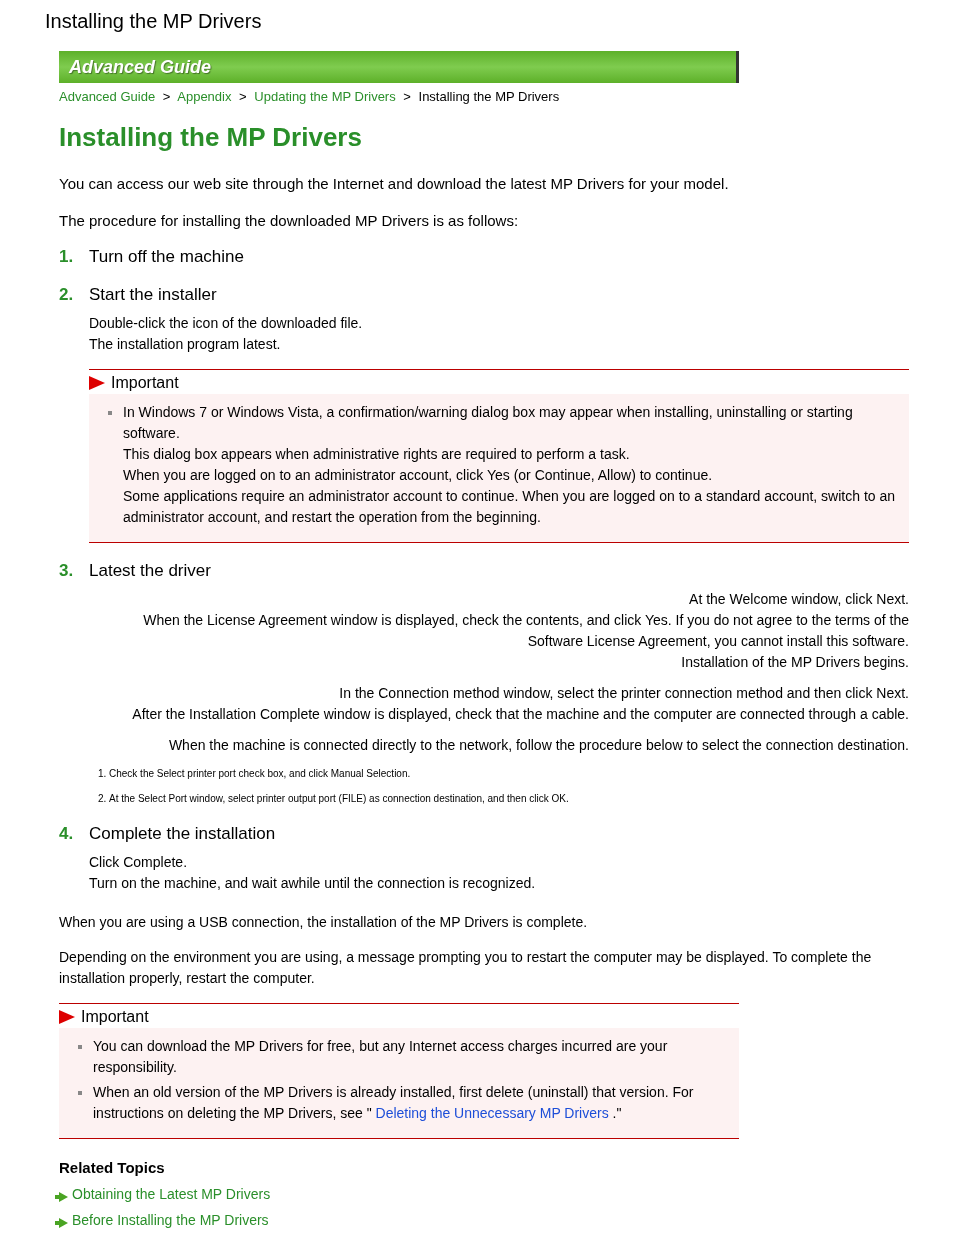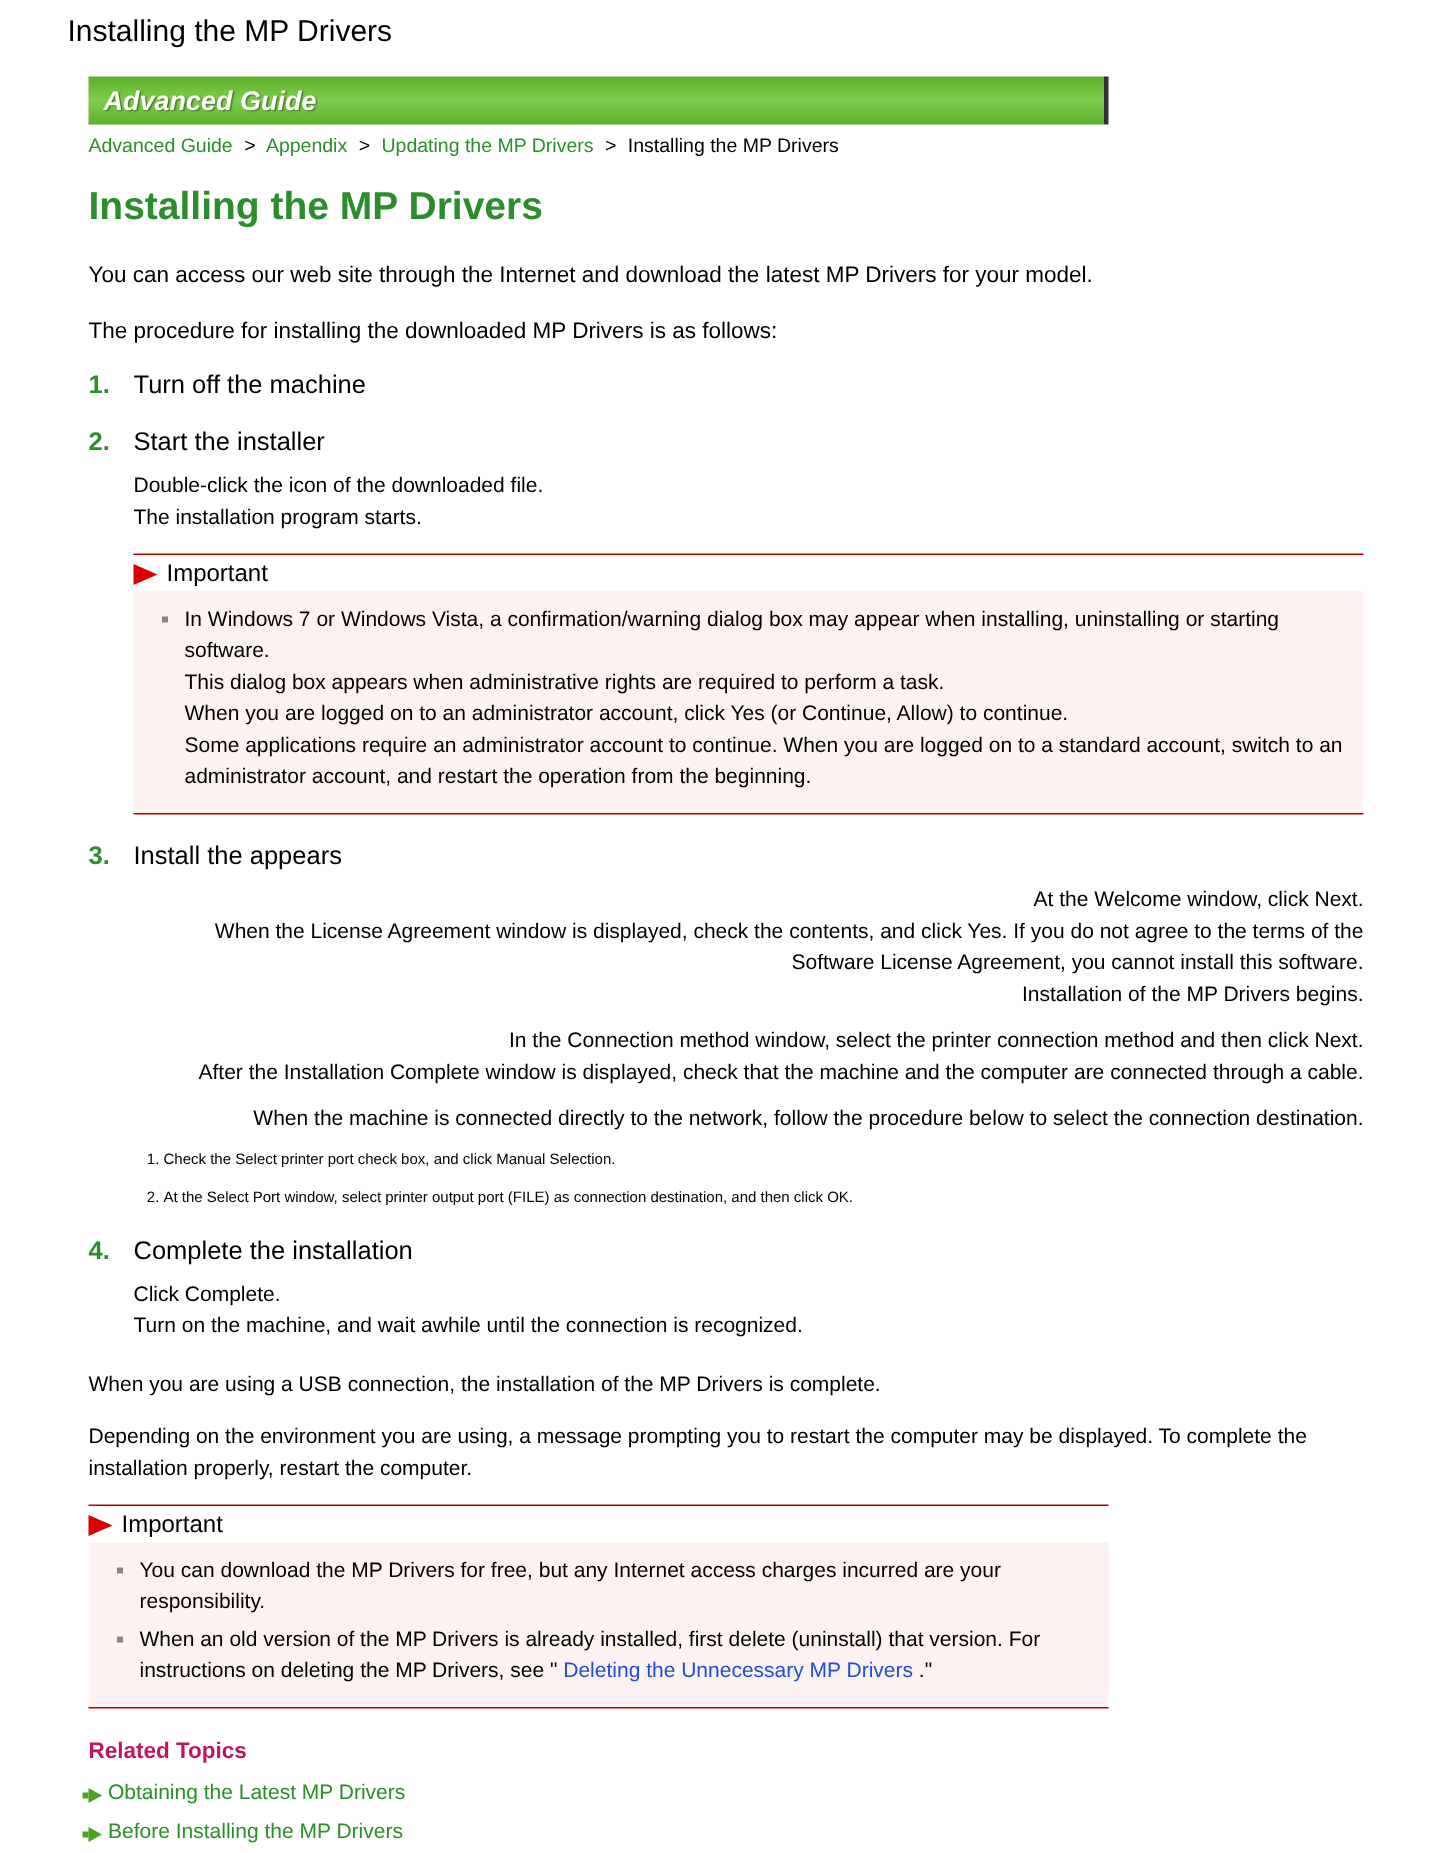--- a/index.html
+++ b/index.html
@@ -133,21 +133,21 @@
   .sub-ol li { margin-bottom: 10px; }
   .after-steps {
     margin: 0 14px 14px 14px;
     font-size: 14px;
     line-height: 1.5;
   }
   .related {
     margin: 20px 14px 0 14px;
   }
   .related-title {
-    color: #be185d;
+    color: #000000;
     font-weight: bold;
     font-size: 15px;
     margin-bottom: 10px;
   }
   .related-link {
     display: flex;
     align-items: flex-end;
     gap: 4px;
     color: #2a8f2a;
     text-decoration: none;
@@ -207,42 +207,42 @@
       </div>
     </div>
 
     <div class="step">
       <div class="step-head">
         <span class="step-num">2.</span>
         <span class="step-title">Start the installer</span>
       </div>
       <div class="step-body">
         <div>Double-click the icon of the downloaded file.</div>
-        <div>The installation program starts.</div>
+        <div>The installation program latest.</div>
       </div>
       <div class="important-box">
         <div class="important-head">
           <span class="flag-icon"></span>
           <span>Important</span>
         </div>
         <div class="important-body">
           <ul>
             <li><span style="white-space:pre-line">In Windows 7 or Windows Vista, a confirmation/warning dialog box may appear when installing, uninstalling or starting software.
 This dialog box appears when administrative rights are required to perform a task.
 When you are logged on to an administrator account, click Yes (or Continue, Allow) to continue.
 Some applications require an administrator account to continue. When you are logged on to a standard account, switch to an administrator account, and restart the operation from the beginning.</span></li>
           </ul>
         </div>
       </div>
     </div>
 
     <div class="step">
       <div class="step-head">
         <span class="step-num">3.</span>
-        <span class="step-title">Install the appears</span>
+        <span class="step-title">Latest the driver</span>
       </div>
       <div class="step-body">
         <p style="white-space:pre-line">At the Welcome window, click Next.
 When the License Agreement window is displayed, check the contents, and click Yes. If you do not agree to the terms of the Software License Agreement, you cannot install this software.
 Installation of the MP Drivers begins.</p>
         <p style="white-space:pre-line">In the Connection method window, select the printer connection method and then click Next.
 After the Installation Complete window is displayed, check that the machine and the computer are connected through a cable.</p>
         <p>When the machine is connected directly to the network, follow the procedure below to select the connection destination.</p>
         <ol class="sub-ol">
           <li>Check the Select printer port check box, and click Manual Selection.</li>

